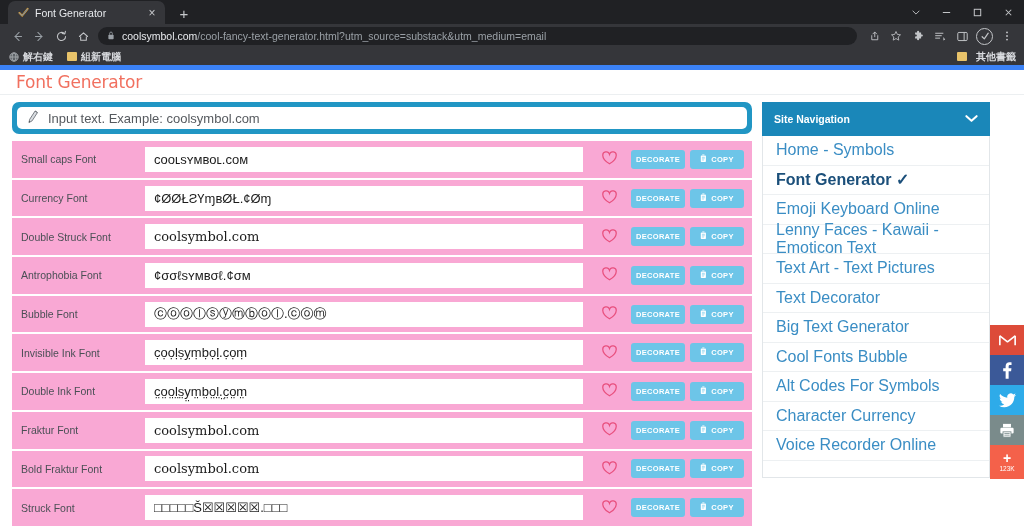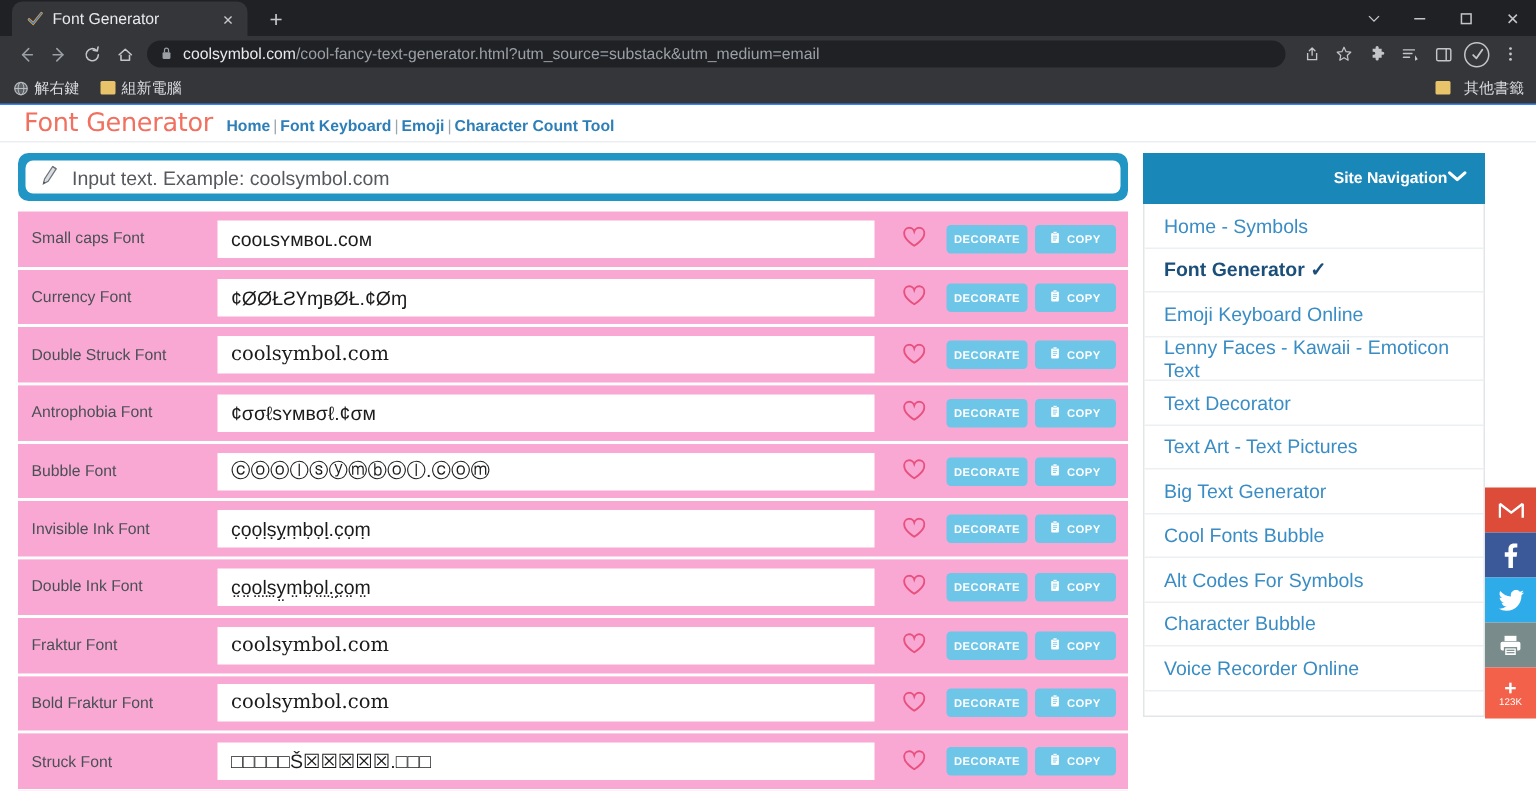--- a/index.html
+++ b/index.html
@@ -76,22 +76,22 @@
   .avatar-btn {
     width: 17px; height: 17px; border-radius: 50%;
     border: 1.4px solid #c3c5c8; display:flex; align-items:center;
     justify-content:center; font-size:9px; color:#c3c5c8;
     margin: 0 3px; cursor: pointer;
   }
 
   .bookmarks {
     height: 22px; background: #35363a;
     display: flex; align-items: center; padding: 0 8px;
-    border-bottom: 1px solid #3b82f6;
-    font-size: 10px; color: #d8dade;
+    border-bottom: 5px solid #3b82f6;
+    font-size: 10px; color: #d8dade; font-weight: bold;
   }
   .bm { display: flex; align-items: center; gap: 4px; margin-right: 14px; cursor: pointer; }
   .bm-ico { width: 11px; height: 11px; display:flex; align-items:center; justify-content:center; font-size: 9px; }
   .bm-folder { width: 10px; height: 9px; background: #e8c36a; border-radius: 1px; }
   .bm-right { margin-left: auto; display:flex; align-items:center; gap:9px; }
 
   
   .page {
     position: absolute; top: 70px; left: 0;
     width: 1024px; height: 457px; background: #fff;
@@ -160,32 +160,33 @@
   }
   .btn-decorate { width: 54px; flex: 0 0 54px; }
   .btn-copy { width: 54px; flex: 0 0 54px; margin-left: 5px; }
   .clip-ico { font-size: 8px; }
 
   
   .sidebar { width: 228px; flex: 0 0 228px; }
   .sb-head {
     background: #1a87b9; color: #fff;
     height: 23px; display: flex; align-items: center;
-    justify-content: flex-end; padding: 16px 11px;
+    justify-content: space-between; padding: 16px 11px;
     font-size: 10.5px; font-weight: bold;
     border: 1px solid #1a87b9;
+    gap: 40px;
   }
   .sb-chev { font-size: 10px; }
   .sb-list {
     border: 1px solid #e2e6e9; border-top: none;
     background: #fff;
   }
   .sb-item {
     height: 29.5px; display: flex; align-items: center;
-    padding: 0 13px; font-size: 13px; color: #3a8dc4;
+    padding: 0 13px; font-size: 16px; color: #3a8dc4;
     border-bottom: 1px solid #edf0f2; cursor: pointer;
   }
   .sb-item.active { font-weight: bold; color: #1b4f7a; }
   .sb-item:last-child { border-bottom: none; }
   .sb-empty { height: 16px; }
 
   
   .social {
     position: absolute; right: 0; top: 255px;
     width: 34px; z-index: 10;
@@ -345,23 +346,20 @@
     <span class="bm-right">
       <span class="bm-folder"></span>
       <span>其他書籤</span>
     </span>
   </div>
 
   <div class="page">
 
     <div class="site-header">
       <span class="brand">Font Generator</span>
-      <span class="navlinks">
-        <a>Home</a><span class="sep">|</span><a>Font Keyboard</a><span class="sep">|</span><a>Emoji</a><span class="sep">|</span><a>Character Count Tool</a>
-      </span>
     </div>
 
     <div class="content">
 
       <div class="left-col">
         <div class="input-wrap">
           <div class="input-inner">
             <span class="pencil-ico">
               <svg width="15" height="15" viewBox="0 0 18 18">
                   <path d="M2.5 15 L4.2 11.4 L12.6 3 L15 5.4 L6.6 13.8 Z" fill="#d9dde1" stroke="#6d7278" stroke-width="1"></path>
@@ -553,36 +551,36 @@
             <div class="sb-item active">
               <span>Font Generator ✓</span>
             </div>
             <div class="sb-item">
               <span>Emoji Keyboard Online</span>
             </div>
             <div class="sb-item">
               <span>Lenny Faces - Kawaii - Emoticon Text</span>
             </div>
             <div class="sb-item">
+              <span>Text Art - Text Pictures</span>
+            </div>
+            <div class="sb-item">
               <span>Text Decorator</span>
             </div>
             <div class="sb-item">
-              <span>Text Art - Text Pictures</span>
-            </div>
-            <div class="sb-item">
               <span>Big Text Generator</span>
             </div>
             <div class="sb-item">
               <span>Cool Fonts Bubble</span>
             </div>
             <div class="sb-item">
               <span>Alt Codes For Symbols</span>
             </div>
             <div class="sb-item">
-              <span>Character Bubble</span>
+              <span>Character Currency</span>
             </div>
             <div class="sb-item">
               <span>Voice Recorder Online</span>
             </div>
             <div class="sb-item sb-empty"></div>
           </div>
       </div>
     </div>
 
     <div class="social">

